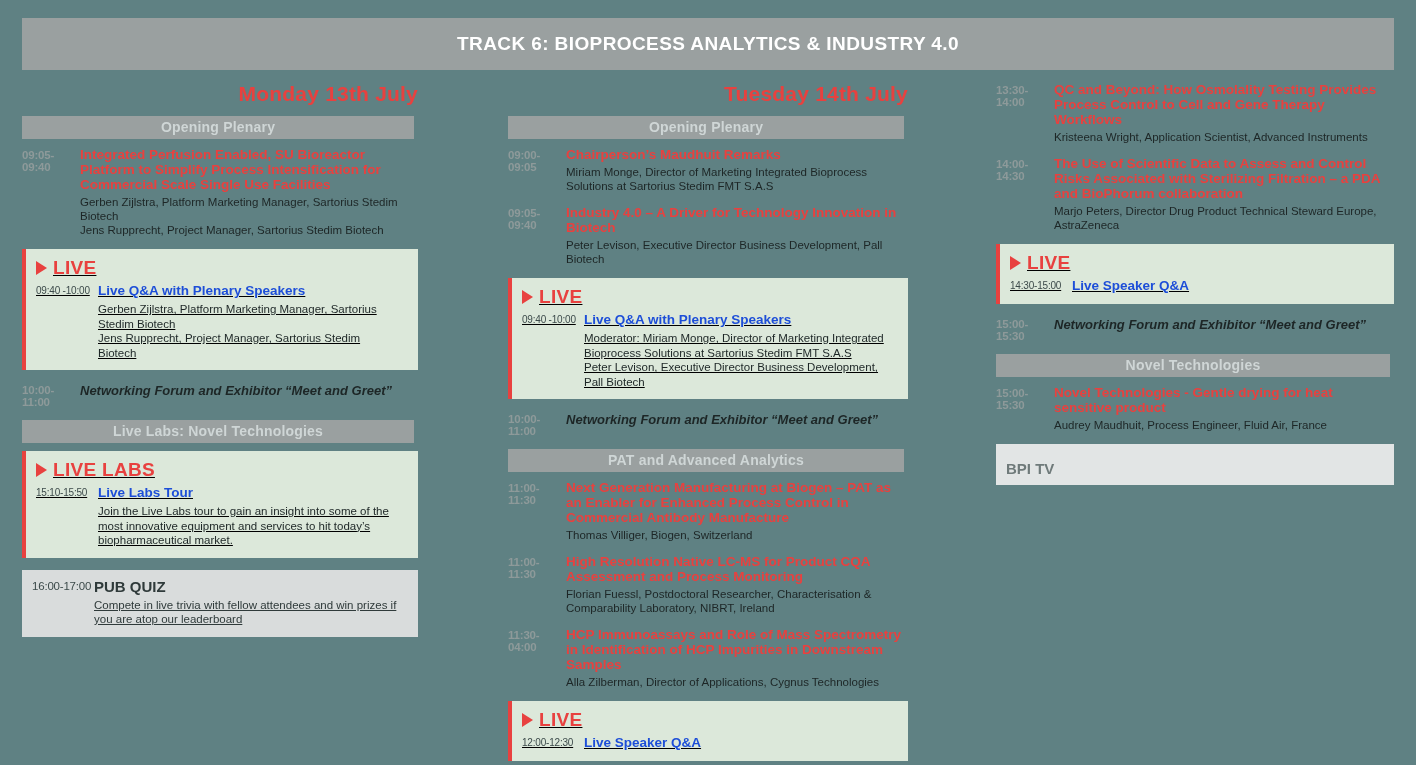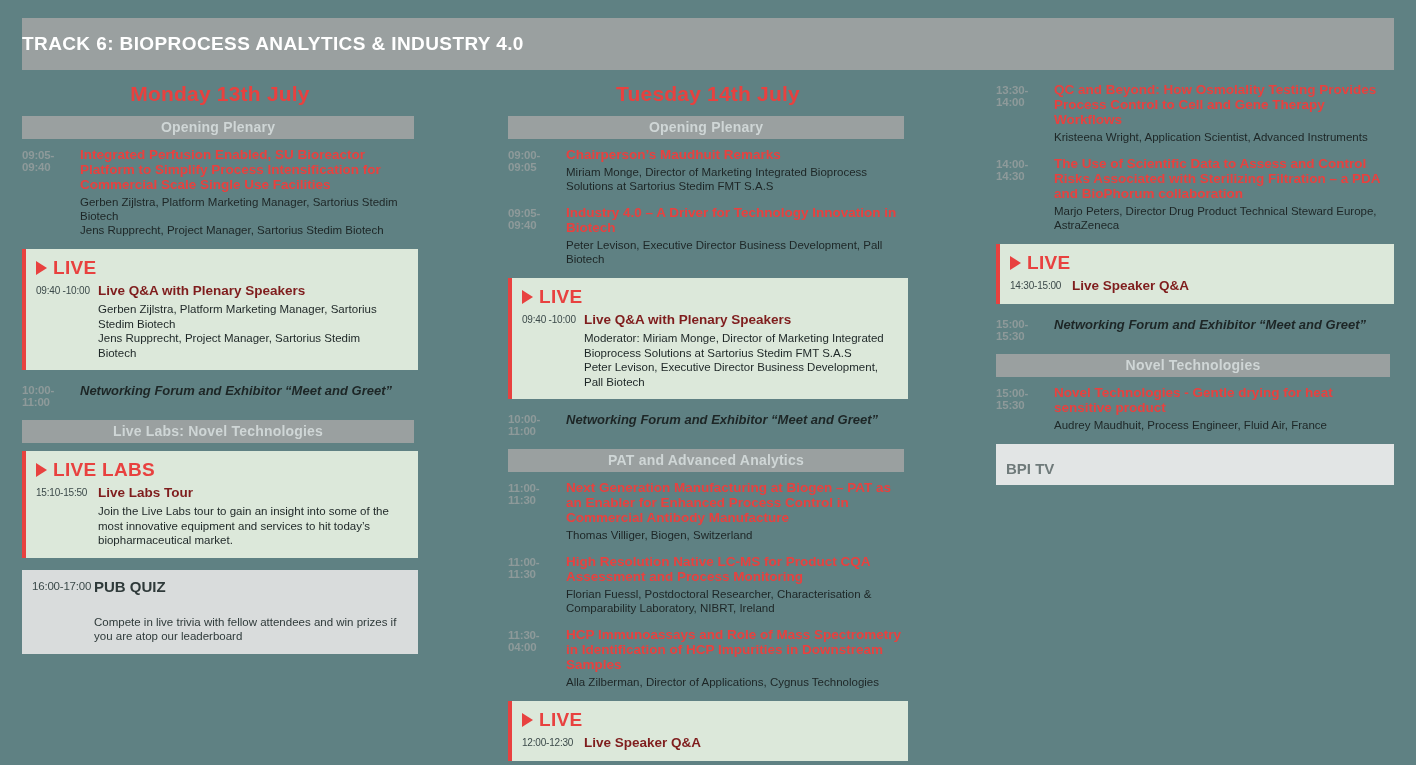--- a/index.html
+++ b/index.html
@@ -8,35 +8,35 @@
     background:#5f8183;
     font-family:"Liberation Sans", sans-serif;
     overflow:hidden;
     position:relative;
   }
   .page{position:absolute;left:0;top:0;width:1416px;height:765px;}
 
   
   .track-header{
     position:absolute;left:22px;top:18px;width:1372px;height:52px;
-    background:#9aa0a0;display:flex;align-items:center;justify-content:flex-start;
+    background:#9aa0a0;display:flex;align-items:center;justify-content:center;
   }
   .track-header .title{
     color:#ffffff;font-weight:bold;font-size:19px;letter-spacing:.4px;
     text-transform:uppercase;
   }
 
   
   .col{position:absolute;top:82px;}
   .col-mon{left:22px;width:396px;}
   .col-tue{left:508px;width:400px;}
   .col-wed{left:996px;width:398px;}
 
   .day-title{
-    text-align:center;color:#e8413f;font-weight:bold;font-size:21px;
+    text-align:right;color:#e8413f;font-weight:bold;font-size:21px;
     margin:0 0 10px 0;letter-spacing:.2px;
   }
 
   .section-band{
     background:#9aa0a0;color:#cfd6d6;text-align:center;
     font-weight:bold;font-size:14px;padding:3px 0 4px 0;margin:6px 4px 8px 0;
     letter-spacing:.2px;
   }
 
   .item{display:flex;margin:0 0 12px 0;}
@@ -53,41 +53,42 @@
 
   .netw{
     color:#1d2626;font-style:italic;font-weight:bold;font-size:13px;
     padding-top:1px;
   }
 
   
   .live-box{
     background:#dce8da;padding:8px 17px 10px 10px;margin:0 0 12px 0;
     border-left:4px solid #e8413f;
+    text-decoration:underline;
   }
   .live-tag{
     color:#e8413f;font-weight:bold;font-size:19px;display:flex;align-items:center;
     margin:0 0 4px 0;letter-spacing:.3px;
   }
   .live-tag .tri{
     width:0;height:0;border-top:7px solid transparent;border-bottom:7px solid transparent;
     border-left:11px solid #e8413f;margin-right:6px;
   }
   .live-row{display:flex;}
   .live-row .time{color:#3c4a4a;font-weight:normal;font-size:10px;width:62px;min-width:62px;}
-  .live-row .ltitle{color:#7f1d1d;font-weight:bold;font-size:13.5px;line-height:16px;}
+  .live-row .ltitle{color:#1d4ed8;font-weight:bold;font-size:13.5px;line-height:16px;}
   .live-row .lsub{color:#1d2626;font-size:11.5px;line-height:14.5px;margin-top:3px;}
 
   .grey-box{
     background:#d9dcdc;padding:8px 10px 10px 10px;margin:0 0 12px 0;
     display:flex;
   }
   .grey-box .time{color:#3c4a4a;font-weight:normal;width:62px;min-width:62px;font-size:11.5px;}
   .grey-box .gtitle{color:#2f3a3a;font-weight:bold;font-size:15px;}
-  .grey-box .gsub{color:#2f3a3a;font-size:11.5px;line-height:14.5px;margin-top:20px;}
+  .grey-box .gsub{color:#2f3a3a;font-size:11.5px;line-height:14.5px;margin-top:3px;text-decoration:underline;}
 
   .bpi-box{background:#e2e5e5;padding:8px 10px 6px 10px;margin:0 0 0 0;}
   .bpi-box .row{display:flex;}
   .bpi-box .time{color:#3c4a4a;font-weight:normal;width:62px;min-width:62px;font-size:11.5px;}
   .bpi-box .btitle{color:#1d2626;font-weight:bold;font-size:13.5px;}
   .bpi-box .bsub{color:#1d2626;font-size:11.5px;line-height:14.5px;margin-top:3px;}
   .bpi-foot{
     color:#6f7a7a;font-weight:bold;font-size:15px;
     margin-top:8px;padding-bottom:2px;
   }

